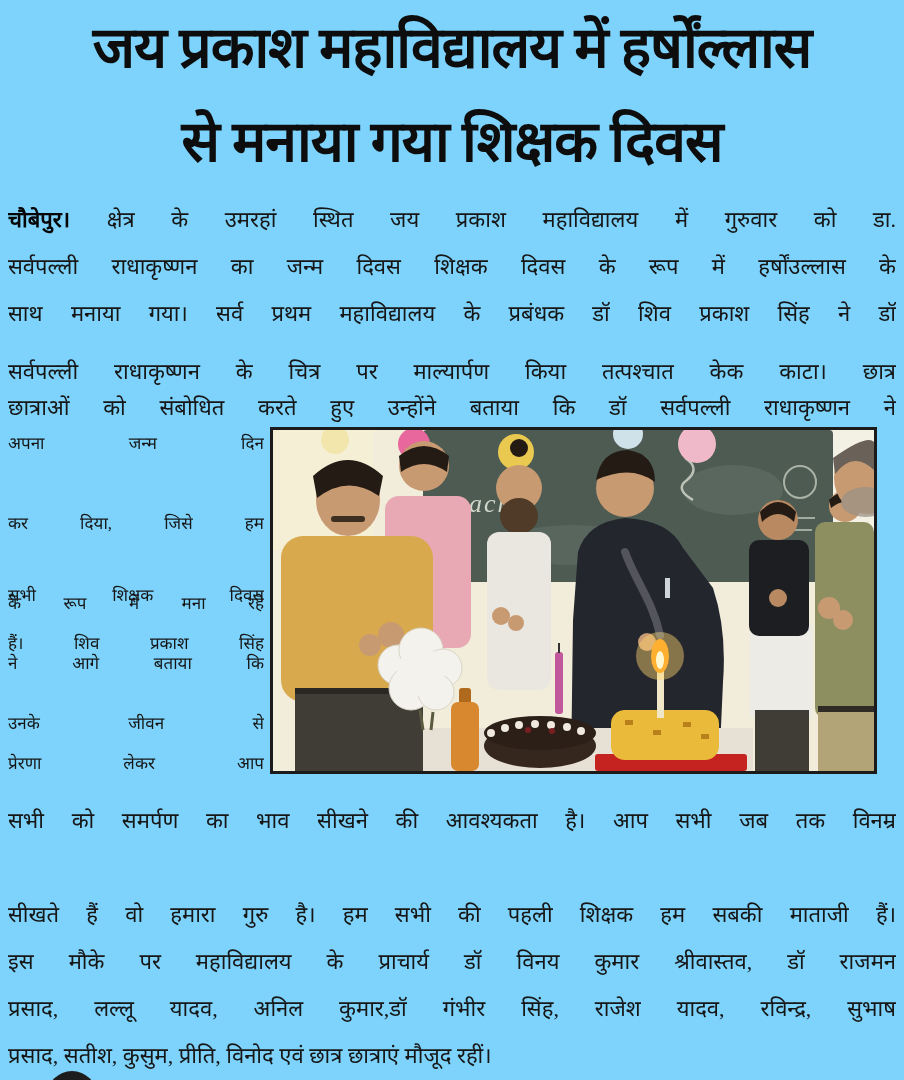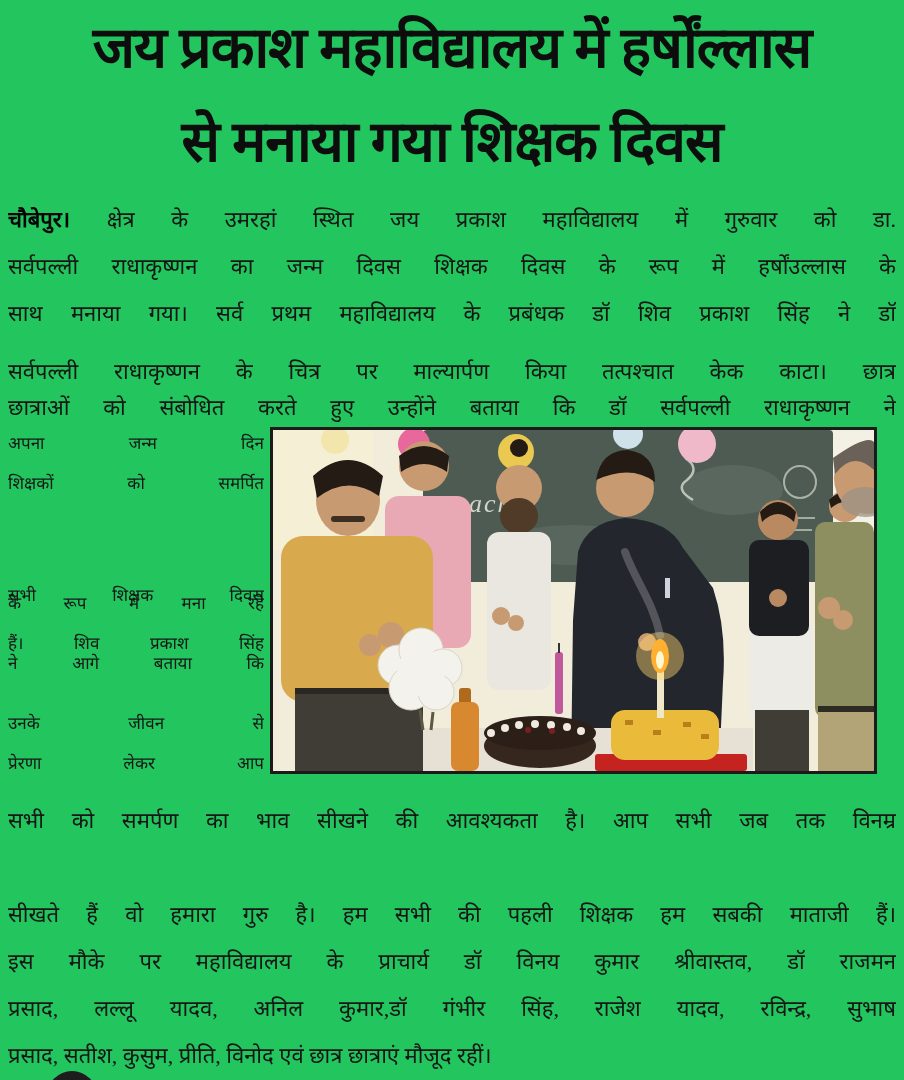--- a/index.html
+++ b/index.html
@@ -1,17 +1,17 @@
 <!DOCTYPE html>
 <html><head>
 <meta charset="utf-8">
 <style>
   html,body{margin:0;padding:0;background:#ffffff;}
   .page{
-    position:relative;width:904px;height:1080px;background:#22c55e;
+    position:relative;width:904px;height:1080px;background:#7dd3fc;
     overflow:hidden;color:#131313;
     font-family:"Liberation Serif","DejaVu Serif",serif;
   }
   .headline{
     position:absolute;left:0;width:904px;text-align:center;
     font-weight:700;font-size:57px;line-height:92px;color:#0d0d0d;
     letter-spacing:-1px;white-space:nowrap;
   }
   .h1a{top:2px;}
   .h1b{top:96px;}
@@ -49,21 +49,21 @@
   <div class="headline h1a">जय प्रकाश महाविद्यालय में हर्षोंल्लास</div>
   <div class="headline h1b">से मनाया गया शिक्षक दिवस</div>
 
   <div class="bodyline" style="top:196px"><span class="lead">चौबेपुर।</span>&nbsp;<span>क्षेत्र के उमरहां स्थित जय प्रकाश महाविद्यालय में गुरुवार को डा.</span></div>
   <div class="bodyline" style="top:243px">सर्वपल्ली राधाकृष्णन का जन्म दिवस शिक्षक दिवस के रूप में हर्षोंउल्लास के</div>
   <div class="bodyline" style="top:290px">साथ मनाया गया। सर्व प्रथम महाविद्यालय के प्रबंधक डॉ शिव प्रकाश सिंह ने डॉ</div>
   <div class="bodyline" style="top:348px">सर्वपल्ली राधाकृष्णन के चित्र पर माल्यार्पण किया तत्पश्चात केक काटा। छात्र</div>
   <div class="bodyline" style="top:384px">छात्राओं को संबोधित करते हुए उन्होंने बताया कि डॉ सर्वपल्ली राधाकृष्णन ने</div>
 
   <div class="colline" style="top:424px">अपना जन्म दिन</div>
-  <div class="colline" style="top:464px">शिक्षकों को समर्पित</div>
+  <div class="colline" style="top:504px">कर दिया, जिसे हम</div>
   <div class="colline" style="top:576px">सभी शिक्षक दिवस</div>
   <div class="colline" style="top:584px">के रूप में मना रहे</div>
   <div class="colline" style="top:624px">हैं। शिव प्रकाश सिंह</div>
   <div class="colline" style="top:644px">ने आगे बताया कि</div>
   <div class="colline" style="top:704px">उनके जीवन से</div>
   <div class="colline" style="top:744px">प्रेरणा लेकर आप</div>
 
   <div class="photo-frame">
     <svg width="601" height="341" viewBox="0 0 601 341">
 

